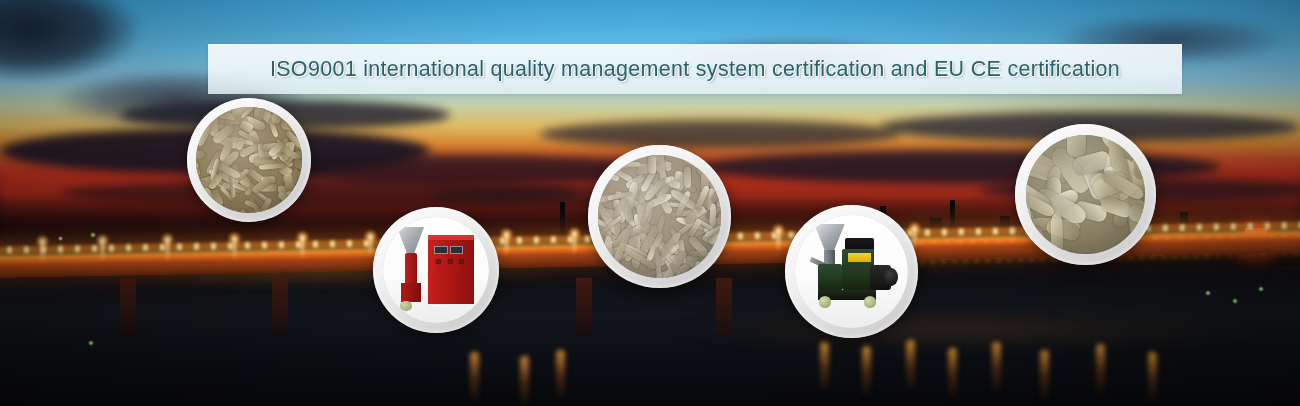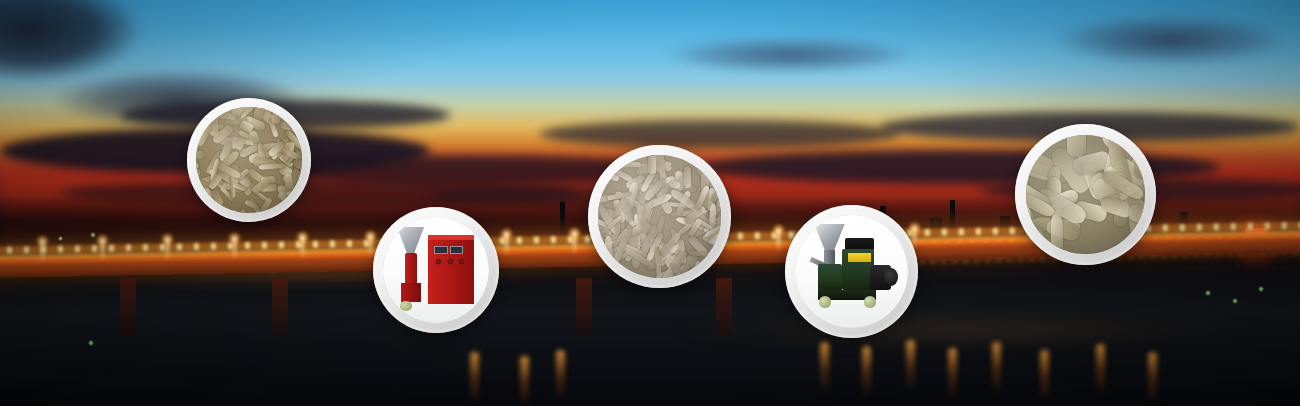--- a/index.html
+++ b/index.html
@@ -333,20 +333,23 @@
   <div class="reflect" style="left:862px;top:346px;"></div>
   <div class="reflect" style="left:906px;top:340px;"></div>
   <div class="reflect" style="left:948px;top:348px;"></div>
   <div class="reflect" style="left:992px;top:342px;"></div>
   <div class="reflect" style="left:1040px;top:350px;"></div>
   <div class="reflect" style="left:1096px;top:344px;"></div>
   <div class="reflect" style="left:1148px;top:352px;"></div>
 
   <div class="layer vignette"></div>
 
+  <div id="text-banner">
+    <div id="banner-text">ISO9001 international quality management system certification and EU CE certification</div>
+  </div>
 
   <div class="circle" id="c1" style="left: 187px; top: 98px; width: 124px; height: 124px;">
     <div class="circle-inner" id="c1i" style="width: 106px; height: 106px;">
       <div class="pellets" id="p1" style="background: rgb(141, 124, 88);">
           <div class="pel" style="width: 5.19855%; height: 13.942%; left: 7.56161%; top: 72.2639%; background: linear-gradient(42deg, rgb(205, 194, 160), rgb(141, 124, 88)); transform: rotate(108deg); border-radius: 45% / 22%; box-shadow: rgba(0, 0, 0, 0.55) 0px 0px 1.5px; opacity: 0.94;"></div>
           <div class="pel" style="width: 5.99383%; height: 12.8146%; left: 46.9476%; top: 70.684%; background: linear-gradient(161deg, rgb(185, 171, 133), rgb(141, 124, 88)); transform: rotate(204deg); border-radius: 45% / 22%; box-shadow: rgba(0, 0, 0, 0.55) 0px 0px 1.5px; opacity: 0.86;"></div>
           <div class="pel" style="width: 5.04892%; height: 13.0419%; left: 88.8533%; top: 3.28451%; background: linear-gradient(260deg, rgb(205, 194, 160), rgb(141, 124, 88)); transform: rotate(234deg); border-radius: 45% / 22%; box-shadow: rgba(0, 0, 0, 0.55) 0px 0px 1.5px; opacity: 0.91;"></div>
           <div class="pel" style="width: 4.24416%; height: 18.2738%; left: -8.95118%; top: 38.199%; background: linear-gradient(11deg, rgb(185, 171, 133), rgb(141, 124, 88)); transform: rotate(138deg); border-radius: 45% / 22%; box-shadow: rgba(0, 0, 0, 0.55) 0px 0px 1.5px; opacity: 0.89;"></div>
           <div class="pel" style="width: 7.70587%; height: 19.953%; left: 101.628%; top: 52.6405%; background: linear-gradient(81deg, rgb(185, 171, 133), rgb(141, 124, 88)); transform: rotate(81deg); border-radius: 45% / 22%; box-shadow: rgba(0, 0, 0, 0.55) 0px 0px 1.5px; opacity: 0.98;"></div>
           <div class="pel" style="width: 4.70101%; height: 24.8537%; left: 83.1995%; top: 96.8853%; background: linear-gradient(187deg, rgb(185, 171, 133), rgb(141, 124, 88)); transform: rotate(139deg); border-radius: 45% / 22%; box-shadow: rgba(0, 0, 0, 0.55) 0px 0px 1.5px; opacity: 0.85;"></div>

